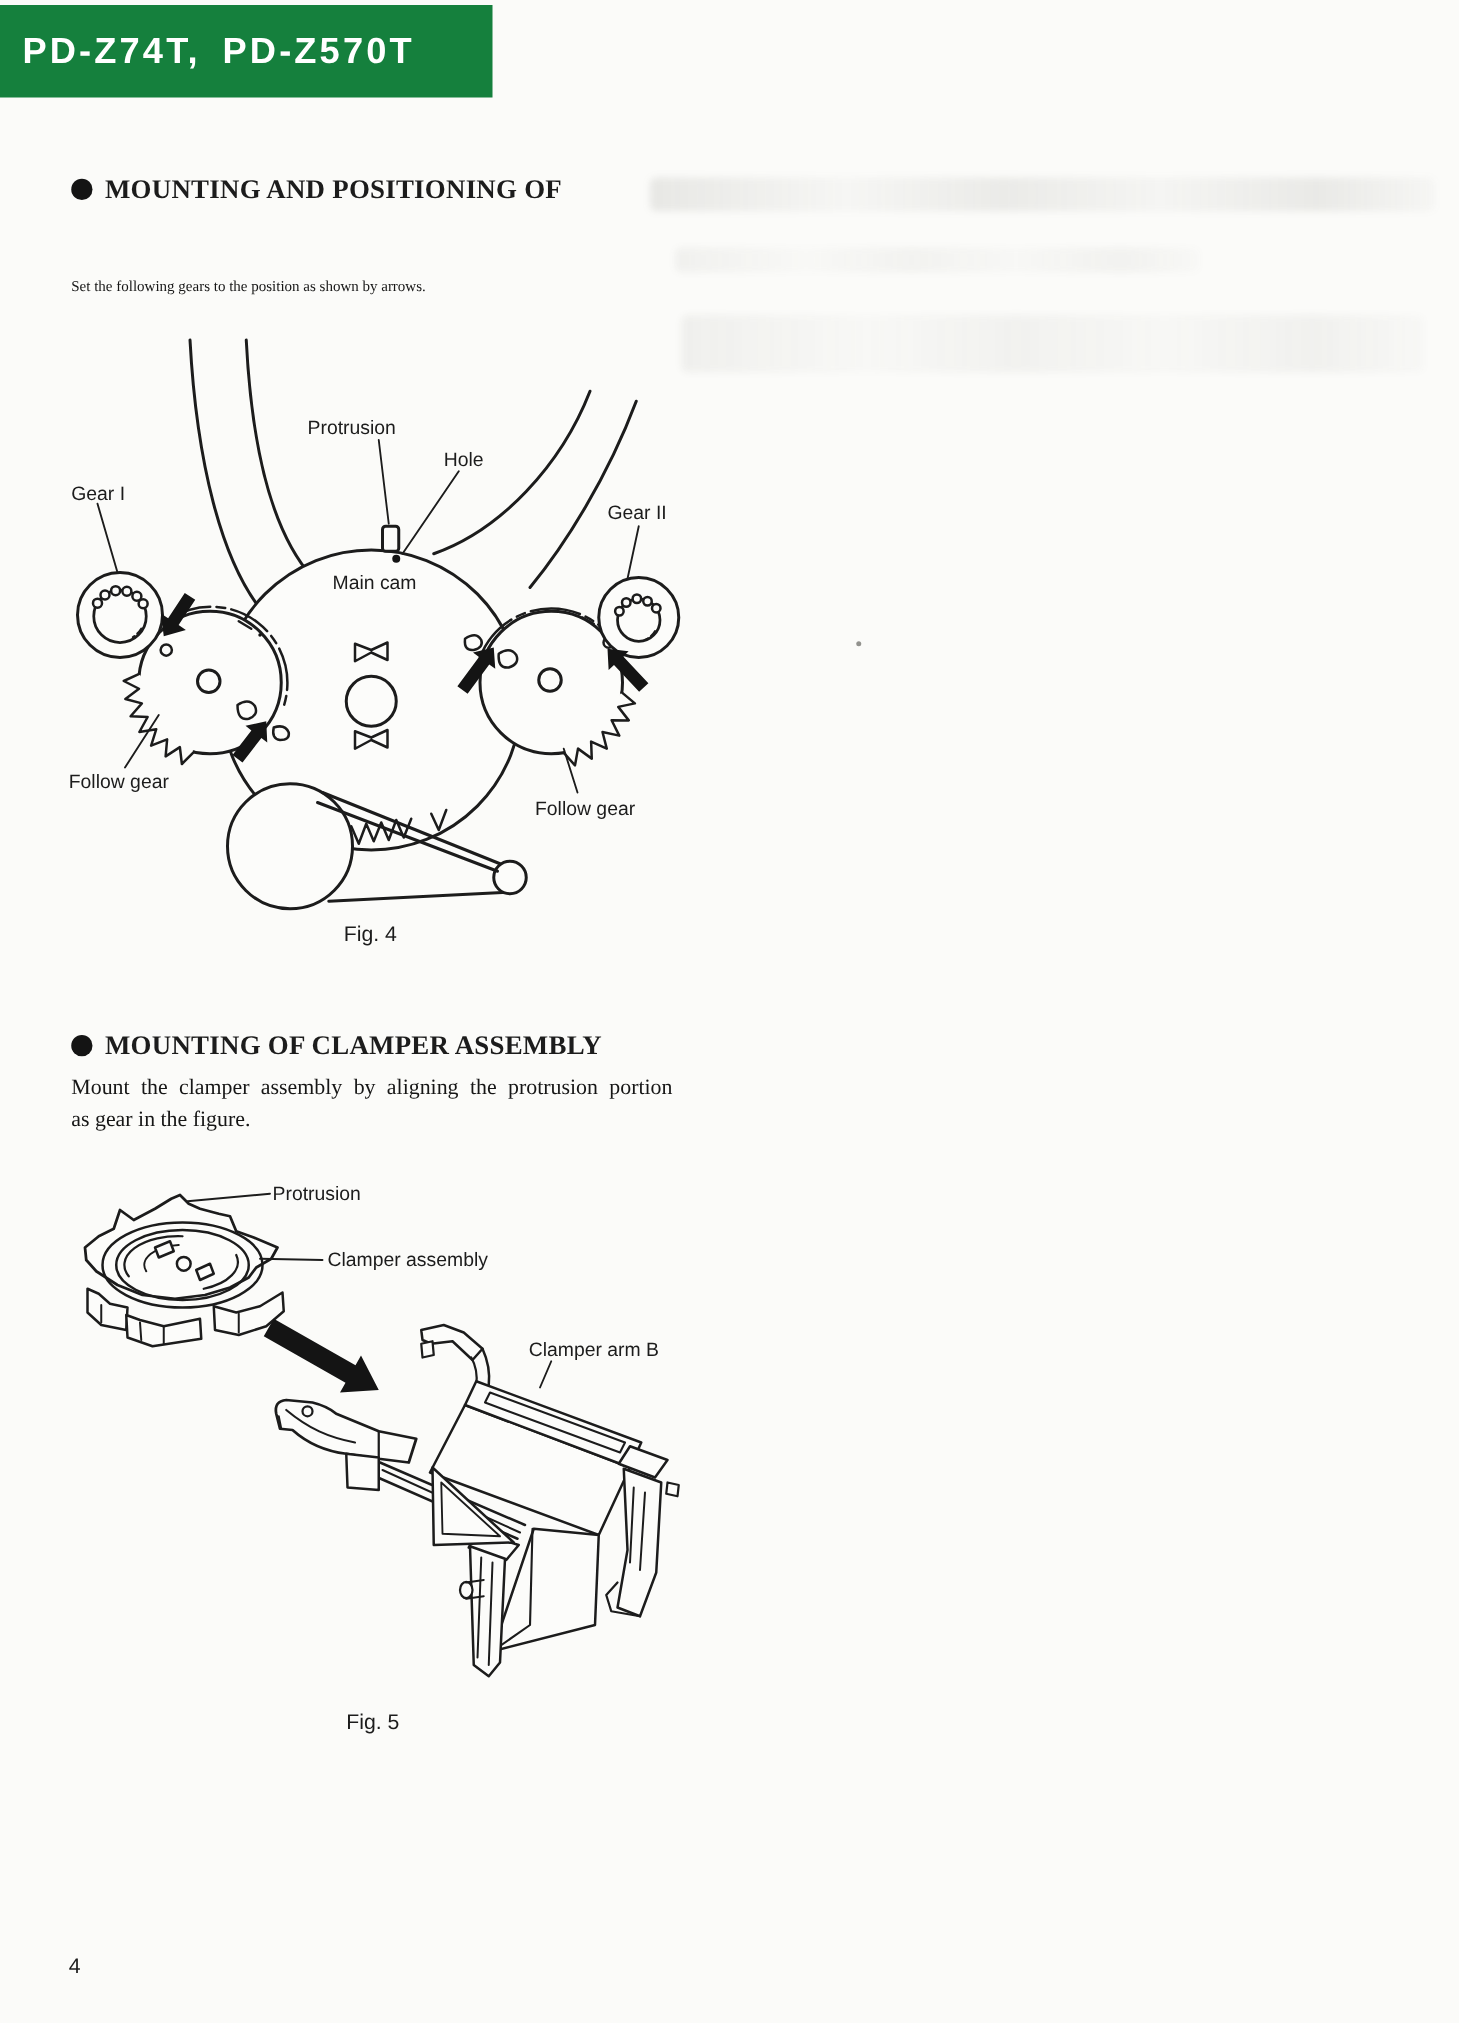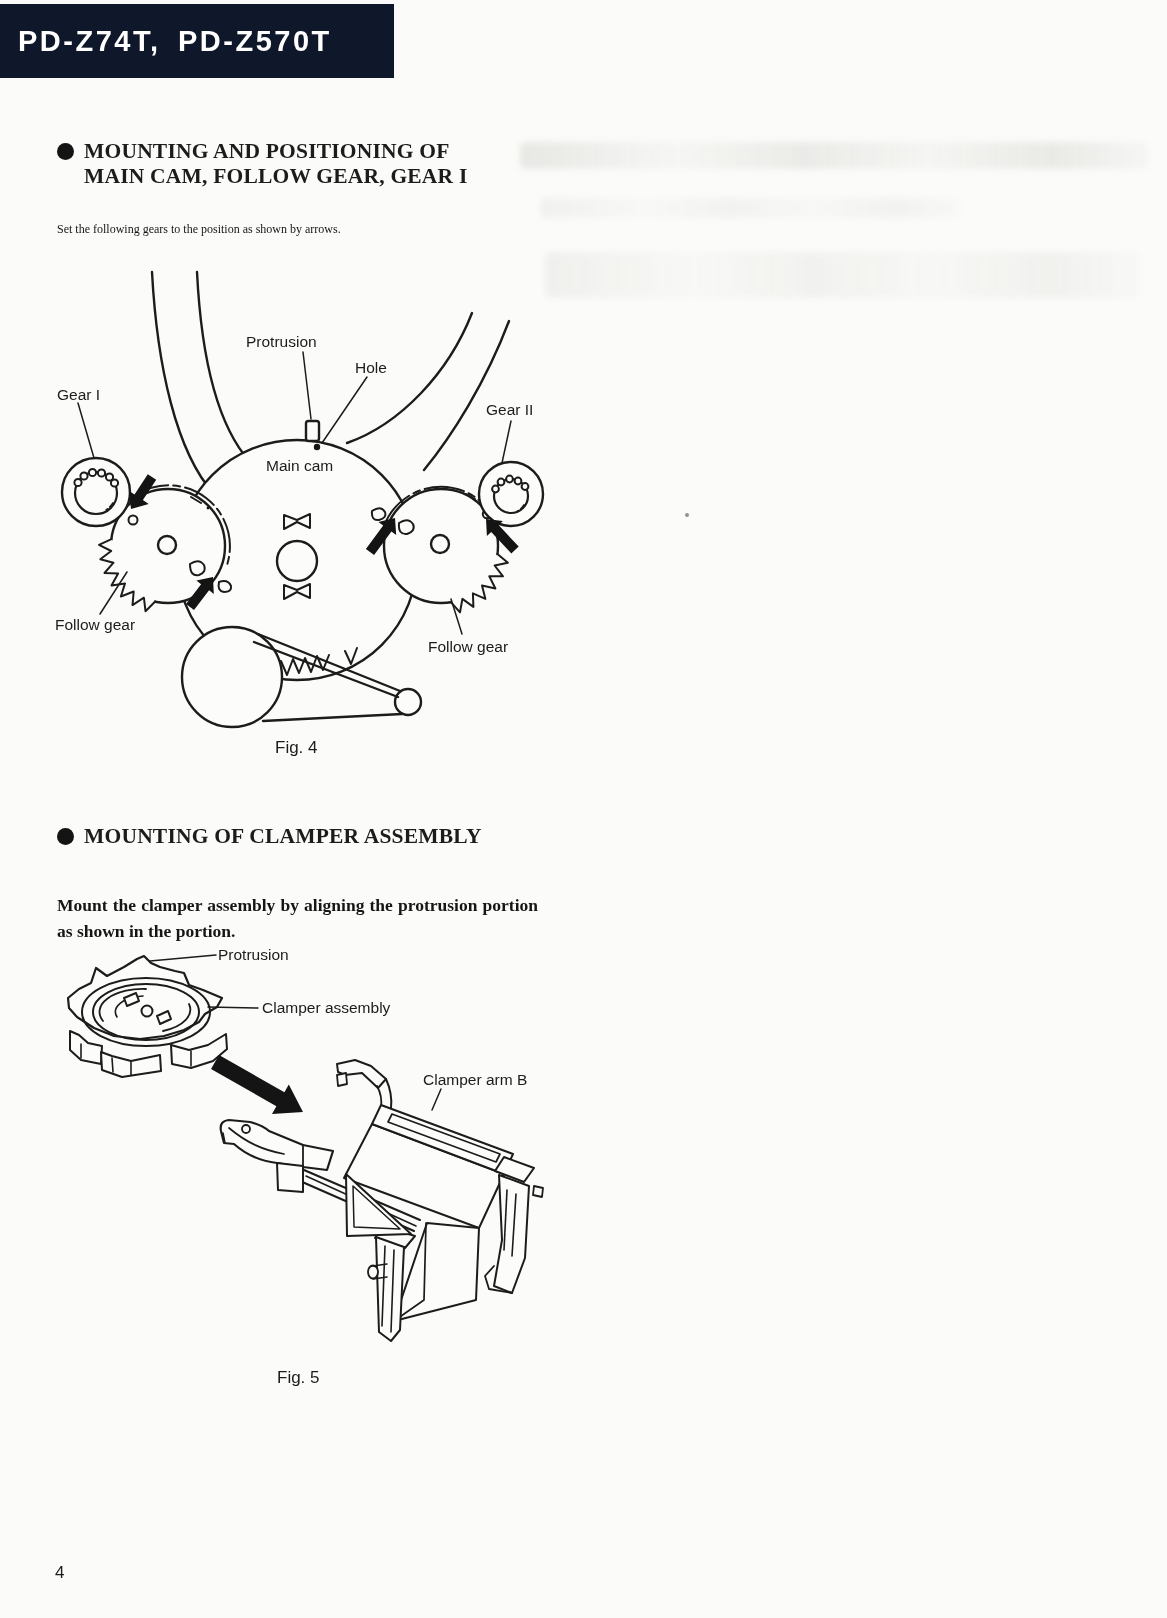--- a/index.html
+++ b/index.html
@@ -5,21 +5,21 @@
   html,body{margin:0;padding:0;}
   body{
     width:1167px;height:1618px;position:relative;overflow:hidden;
     background:#fbfbf9;color:#1c1c1c;
     font-family:"Liberation Sans",sans-serif;
   }
   .abs{position:absolute;}
 
   
   .model-bar{
-    left:0;top:4px;width:394px;height:74px;background:#0f172a;
+    left:0;top:4px;width:394px;height:74px;background:#15803d;
     display:flex;align-items:center;box-sizing:border-box;padding-left:18px;
   }
   .model-bar span{
     color:#fff;font-weight:bold;font-size:29px;letter-spacing:2.5px;word-spacing:7px;
     font-family:"Liberation Sans",sans-serif;white-space:nowrap;
   }
 
   
   .sec-head{display:flex;align-items:flex-start;}
   .bullet{
@@ -63,21 +63,20 @@
 
 <div class="bleed" style="left:520px;top:142px;width:628px;height:27px;"></div>
 <div class="bleed" style="left:540px;top:198px;width:420px;height:20px;opacity:.55;"></div>
 <div class="bleed" style="left:545px;top:252px;width:595px;height:46px;opacity:.6;"></div>
 <div class="speck" style="left:685px;top:513px;"></div>
 
 <div class="abs sec-head" style="left:57px;top:139px;">
   <div class="bullet"></div>
   <div class="h-lines">
     <div>MOUNTING AND POSITIONING OF</div>
-    <div>MAIN CAM, FOLLOW GEAR, GEAR I</div>
   </div>
 </div>
 
 <div class="abs body-text" style="left:57px;top:216px;">Set the following gears to the position as shown by arrows.</div>
 
 <svg class="abs" style="left:40px;top:255px;" width="540" height="520" viewBox="40 255 540 520">
   <g class="ln" stroke-width="2.4">
 
     <path d="M152,272 C157,365 176,452 214,494"></path>
     <path d="M197,272 C201,352 216,424 250,462"></path>
@@ -161,23 +160,23 @@
   <text class="cap" x="275" y="753">Fig. 4</text>
 </svg>
 
 <div class="abs sec-head" style="left:57px;top:824px;">
   <div class="bullet"></div>
   <div class="h-lines">
     <div>MOUNTING OF CLAMPER ASSEMBLY</div>
   </div>
 </div>
 
-<div class="abs body-wrap" style="left:57px;top:892px;font-weight:bold;">
+<div class="abs body-wrap" style="left:57px;top:856px;">
   <div class="just">Mount the clamper assembly by aligning the protrusion portion</div>
-  <div>as shown in the portion.</div>
+  <div>as gear in the figure.</div>
 </div>
 
 <svg class="abs" style="left:40px;top:920px;" width="560" height="490" viewBox="40 920 560 490">
   <g class="ln" stroke-width="2">
 
     <path class="solid" stroke-width="2.2" d="M68,998 L79,989 L91,983 L96,968 L107,976 L124,967 L137,959 L144,956 L151,963 L160,967 L175,971 L184,973 L189,985 L203,990 L222,998 L217,1007 L205,1014 L199,1022 L184,1030 L164,1036 L140,1039 L114,1036 L94,1028 L77,1017 L69,1008 Z"></path>
     <path class="solid" d="M70,1031 L70,1050 L81,1060 L101,1064 L102,1046 L88,1043 L79,1035 Z"></path>
     <path stroke-width="1.6" d="M81,1044 L81,1058"></path>
     <path class="solid" d="M101,1052 L102,1070 L122,1077 L161,1071 L160,1055 L131,1061 L112,1056 Z"></path>
     <path stroke-width="1.6" d="M112,1058 L113,1072"></path>

